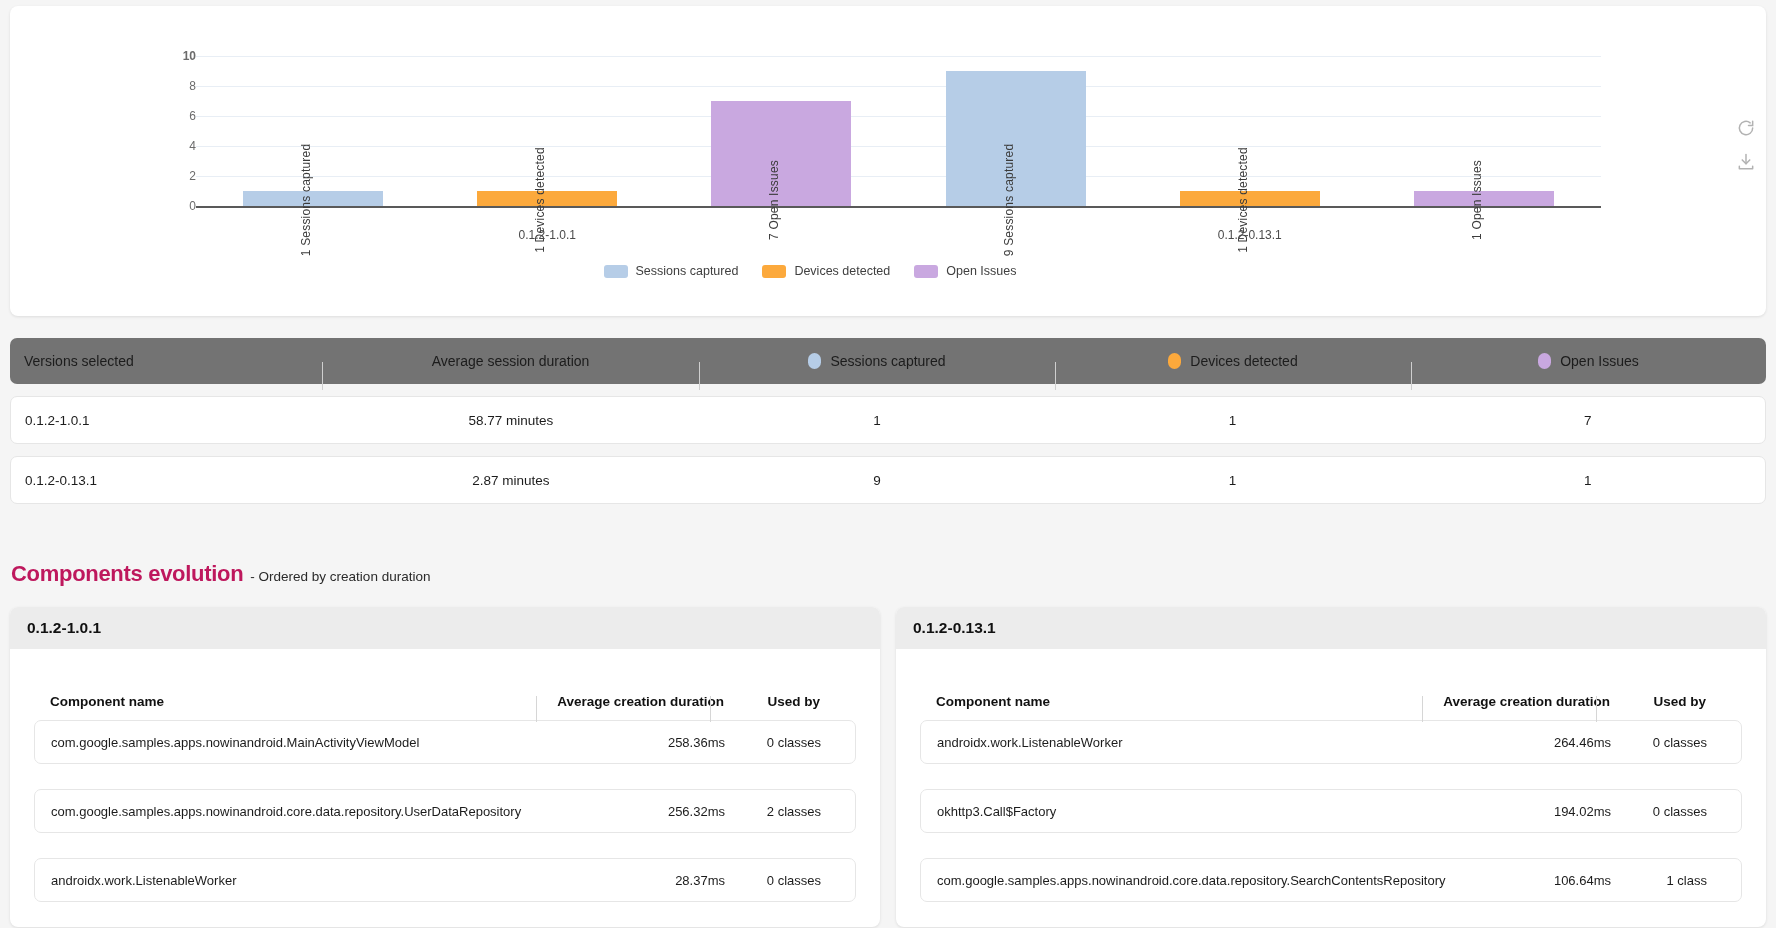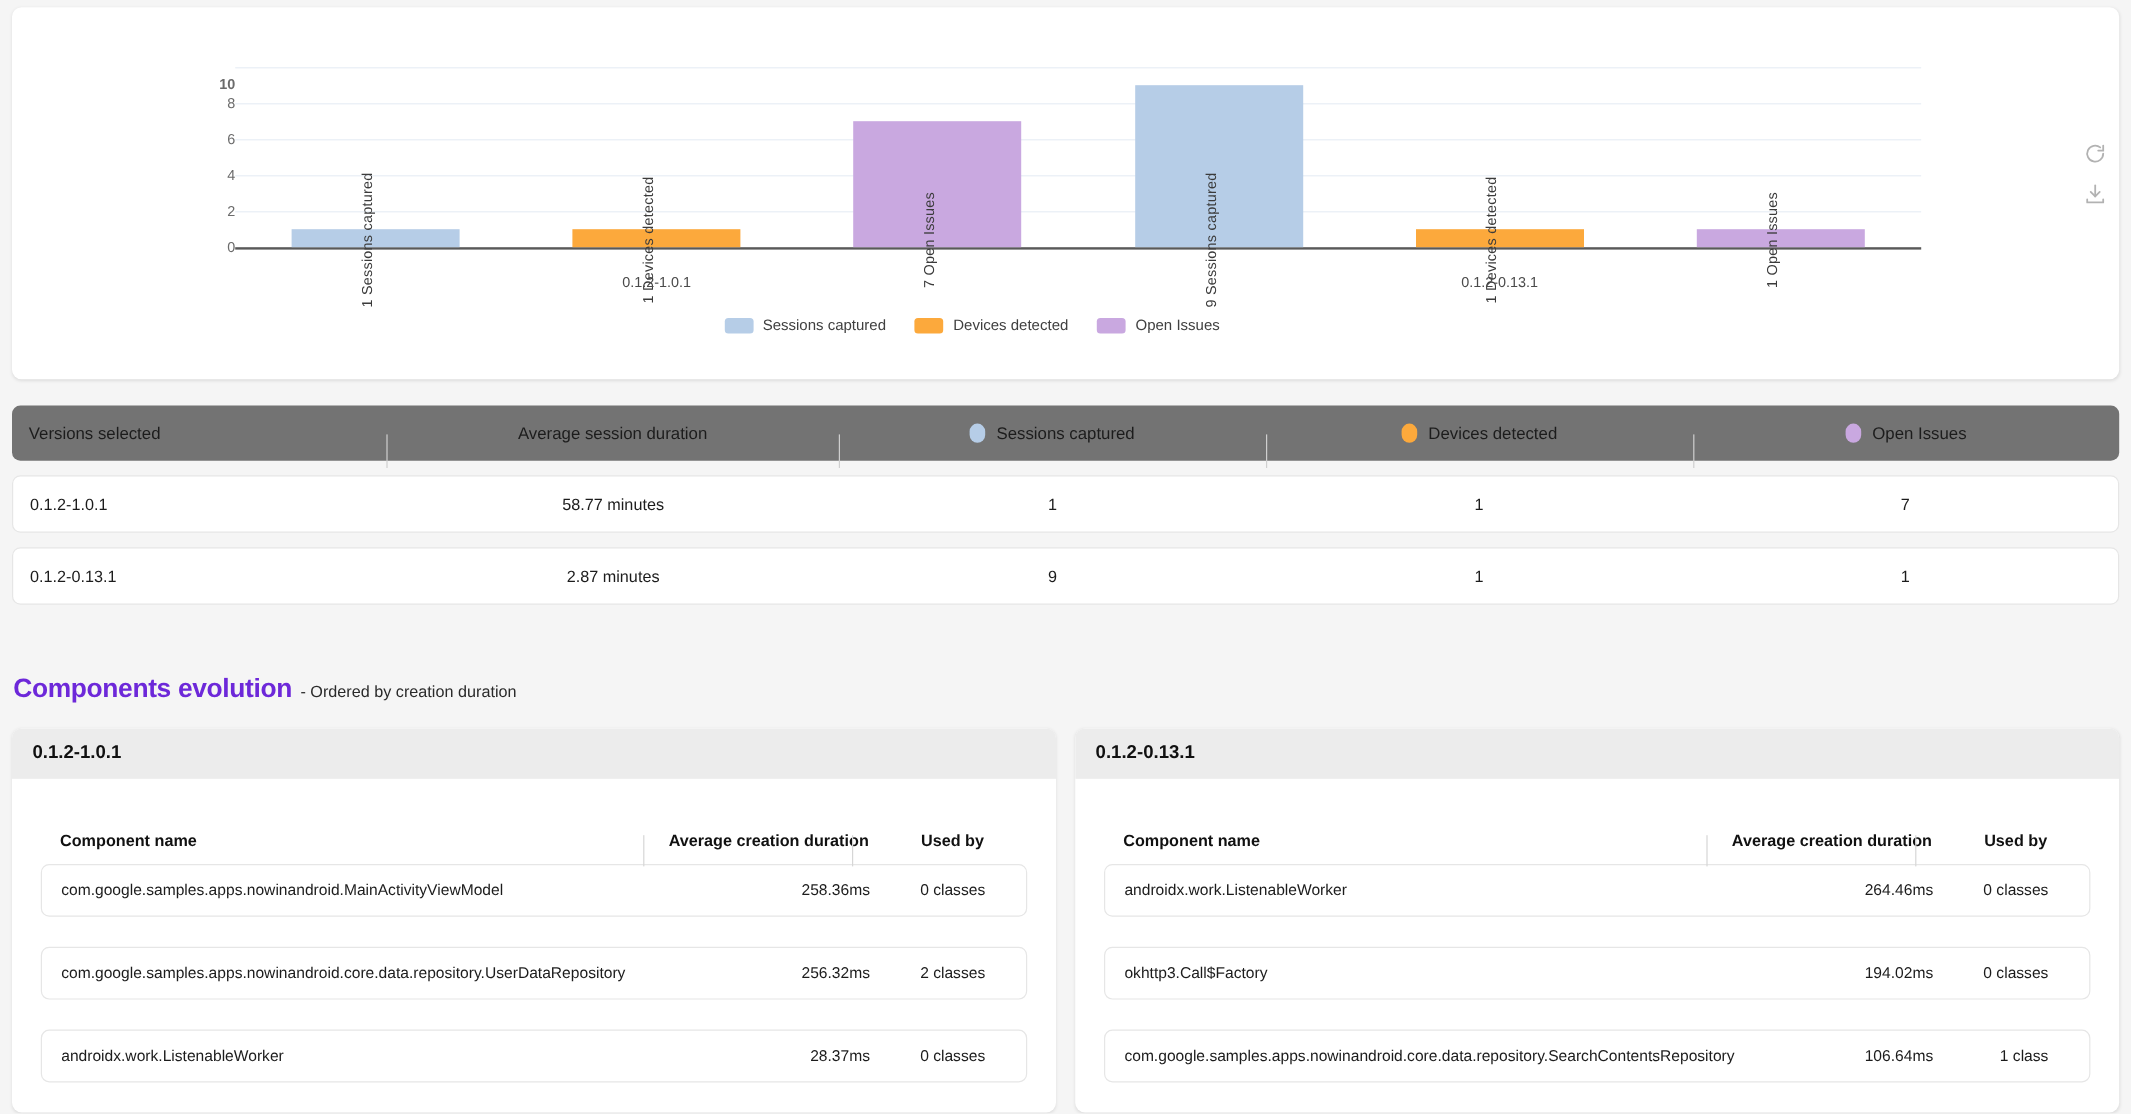--- a/index.html
+++ b/index.html
@@ -86,21 +86,21 @@
   .sum-cell.first { justify-content: flex-start; padding-left: 14px; }
 
   .c1 { width: 312px; } .c2 { width: 377px; justify-content: center; }
   .c3 { width: 356px; } .c4 { width: 356px; } .c5 { width: 355px; }
 
   
   .sec-head {
     position: absolute; left: 11px; top: 561px;
     display: flex; align-items: baseline; gap: 7px;
   }
-  .sec-title { font-size: 22px; font-weight: bold; color: #6d28d9; letter-spacing: -.3px; }
+  .sec-title { font-size: 22px; font-weight: bold; color: #be185d; letter-spacing: -.3px; }
   .sec-sub { font-size: 13.5px; color: #2a2a2a; }
 
   .panels { position: absolute; left: 10px; top: 607px; width: 1756px; display: flex; gap: 16px; }
   .panel {
     width: 870px; background: #ffffff; border-radius: 8px;
     box-shadow: 0 1px 3px rgba(0,0,0,0.10); overflow: hidden;
   }
   .panel-head {
     height: 42px; background: #ececec; display: flex; align-items: center;
     padding-left: 17px; font-size: 15.5px; font-weight: bold; color: #111;
@@ -143,21 +143,21 @@
       </span>
     </div>
 
     <div class="plot">
       <div class="ylabels">
           <div class="ylabel" style="top: 160px;">0</div>
           <div class="ylabel" style="top: 130px;">2</div>
           <div class="ylabel" style="top: 100px;">4</div>
           <div class="ylabel" style="top: 70px;">6</div>
           <div class="ylabel" style="top: 40px;">8</div>
-          <div class="ylabel" style="top: 24px; font-weight: bold;">10</div>
+          <div class="ylabel" style="top: 10px; font-weight: bold;">10</div>
         </div>
       <div id="plot-layer">
           <div class="axisline" style="top: 200px;"></div>
           <div class="gridline" style="top: 170px;"></div>
           <div class="gridline" style="top: 140px;"></div>
           <div class="gridline" style="top: 110px;"></div>
           <div class="gridline" style="top: 80px;"></div>
           <div class="gridline" style="top: 50px;"></div>
           <div class="bar" style="left: 233.083px; width: 140px; height: 15px; bottom: 50px; background: rgb(182, 205, 231);">
             <div class="bar-label">1  Sessions captured</div>

